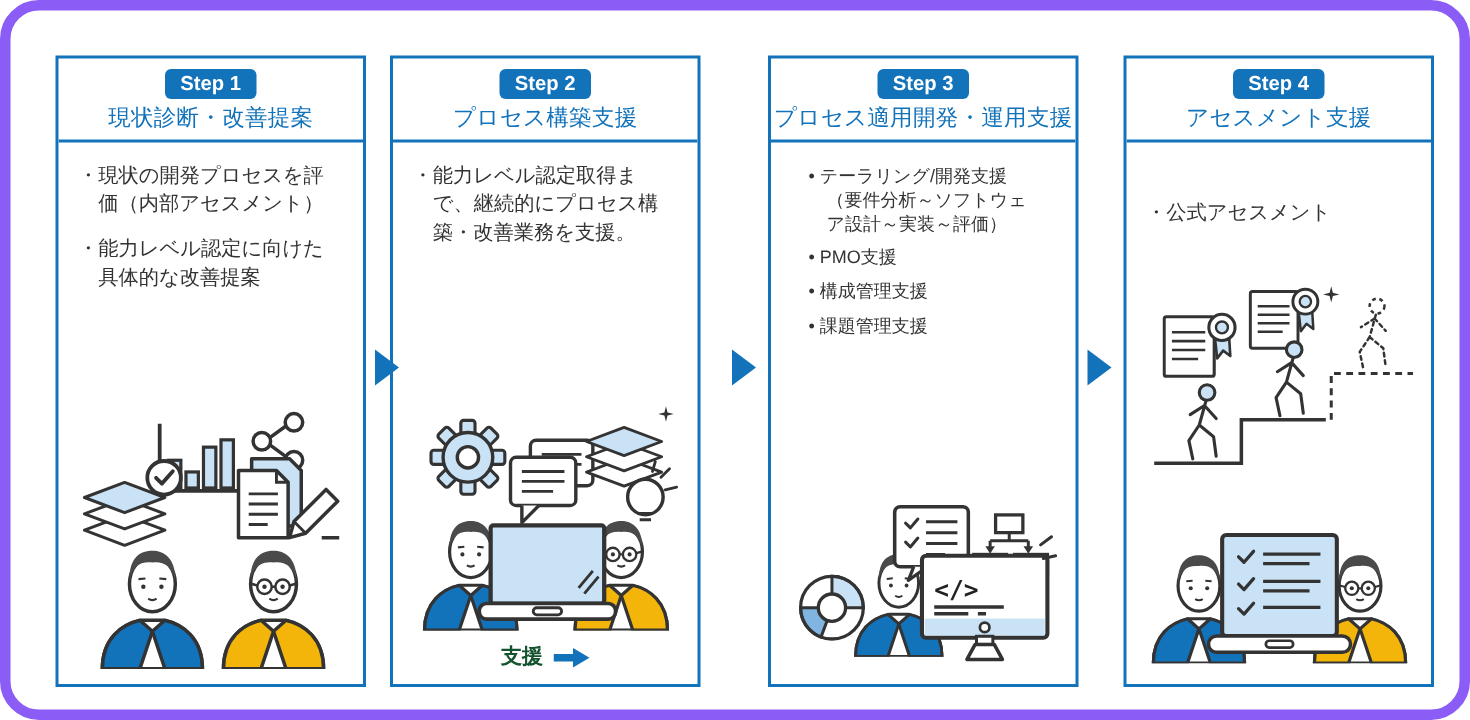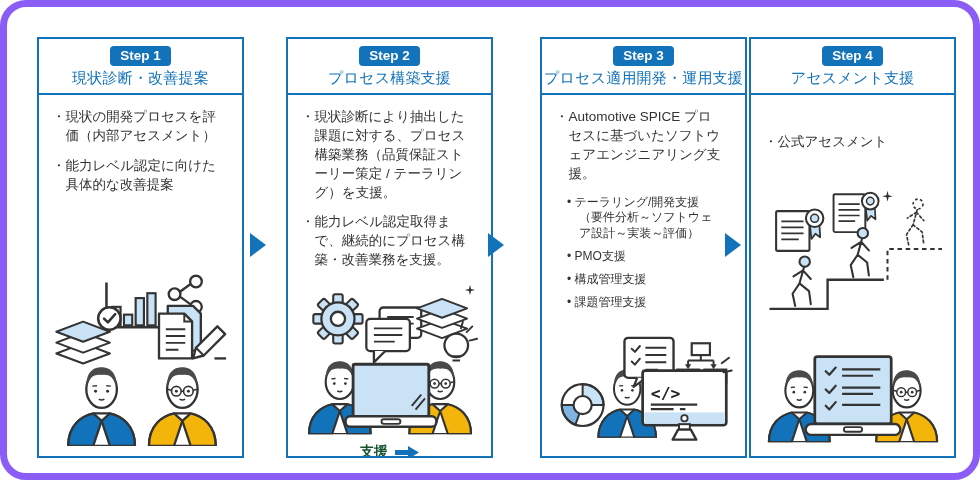--- a/index.html
+++ b/index.html
@@ -20,22 +20,22 @@
   .card {
     position: absolute;
     top: 30px;
     width: 207px; height: 421px;
     background: #fff;
     border: 2px solid #1272BA;
     display: flex; flex-direction: column;
     overflow: hidden;
   }
   .card-1 { left: 30px; }
-  .card-2 { left: 279px; }
-  .card-3 { left: 505px; margin-left: 28px; }
+  .card-2 { left: 253px; }
+  .card-3 { left: 505px; }
   .card-4 { left: 742px; gap: 25px; }
 
   .card-header {
     flex: 0 0 56px;
     border-bottom: 2px solid #1272BA;
     display: flex; flex-direction: column;
     align-items: center; justify-content: center;
     gap: 3px; padding-top: 2px;
   }
   .step-badge {
@@ -187,21 +187,20 @@
       </svg>
     </div>
   </div>
 
   <div class="card card-2">
     <div class="card-header">
       <span class="step-badge">Step 2</span>
       <span class="card-title">プロセス構築支援</span>
     </div>
     <div class="card-body">
-      <div class="bullet">・<span>現状診断により抽出した課題に対する、プロセス構築業務（品質保証ストーリー策定 / テーラリング）を支援。</span></div>
       <div class="bullet">・<span>能力レベル認定取得まで、継続的にプロセス構築・改善業務を支援。</span></div>
     </div>
     <div class="illus-wrap">
       <svg class="illus" width="180" height="159" viewBox="0 0 190 168">
         <g transform="translate(40,40)">
           <g fill="#C9E2F5" stroke="#333" stroke-width="2.2">
             <rect x="-5" y="-26" width="10" height="11" rx="2"></rect>
             <rect x="-5" y="15" width="10" height="11" rx="2"></rect>
             <rect x="-26" y="-5" width="11" height="10" rx="2"></rect>
             <rect x="15" y="-5" width="11" height="10" rx="2"></rect>
@@ -244,21 +243,20 @@
       </div>
     </div>
   </div>
 
   <div class="card card-3">
     <div class="card-header">
       <span class="step-badge">Step 3</span>
       <span class="card-title">プロセス適用開発・運用支援</span>
     </div>
     <div class="card-body">
-      <div class="bullet">・<span>Automotive SPICE プロセスに基づいたソフトウェアエンジニアリング支援。</span></div>
       <div class="subbullets">
         <div class="subbullet">•&nbsp;<span>テーラリング/開発支援（要件分析～ソフトウェア設計～実装～評価）</span></div>
         <div class="subbullet">•&nbsp;<span>PMO支援</span></div>
         <div class="subbullet">•&nbsp;<span>構成管理支援</span></div>
         <div class="subbullet">•&nbsp;<span>課題管理支援</span></div>
       </div>
     </div>
     <div class="illus-wrap">
       <svg class="illus" width="178" height="120" viewBox="0 0 195 132">
         <g transform="translate(30,76)">

